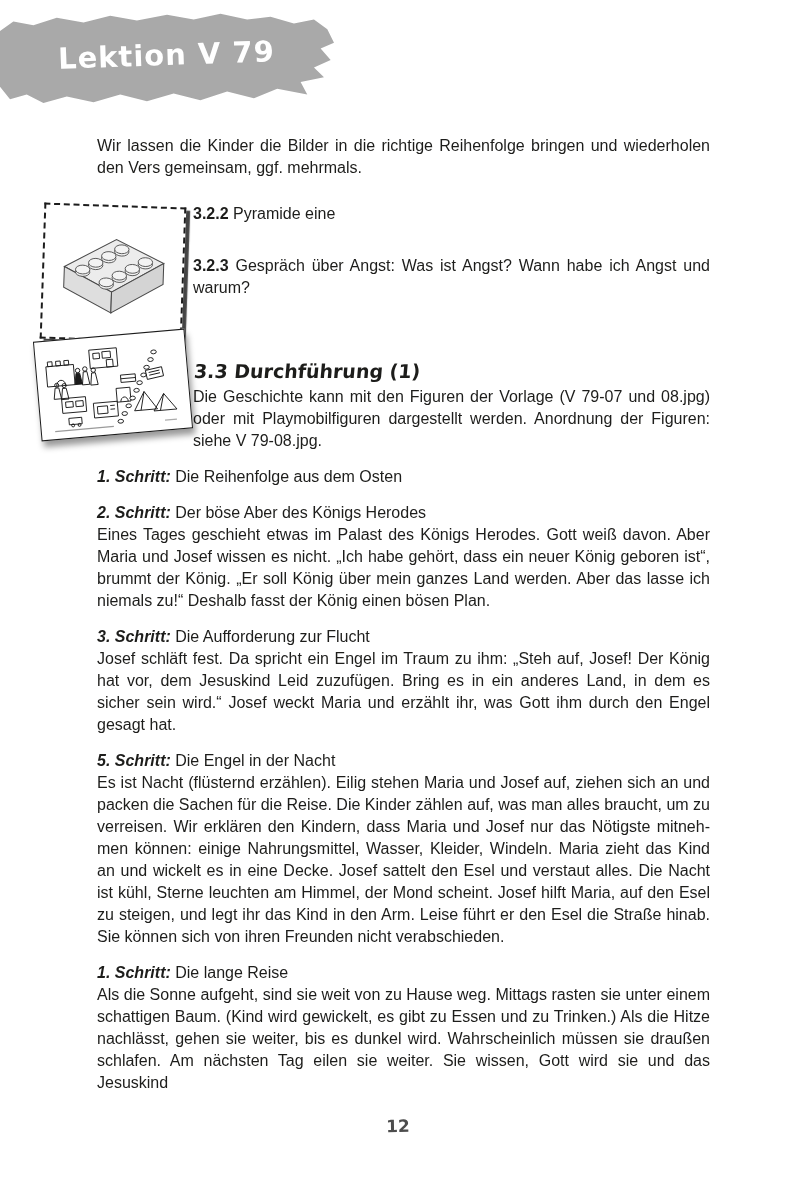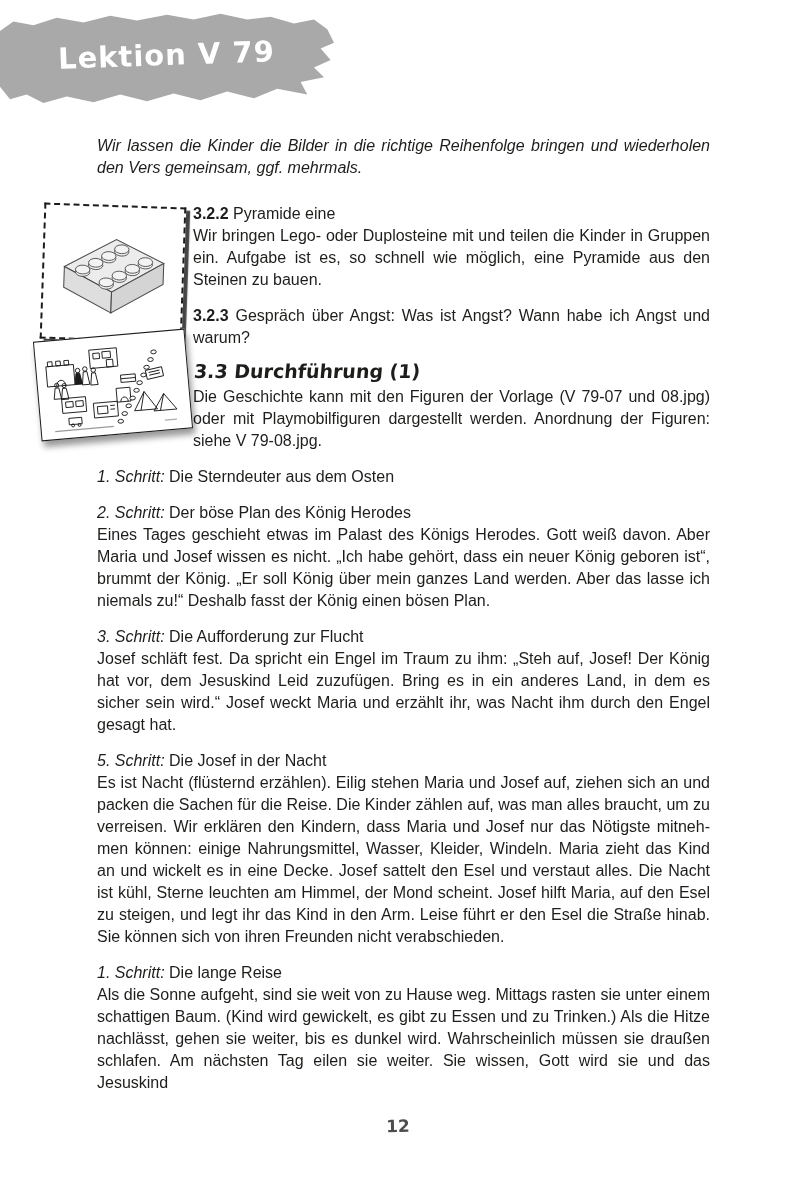--- a/index.html
+++ b/index.html
@@ -21,23 +21,23 @@
     font-family:"DejaVu Sans", sans-serif;
     font-size:29px; font-weight:700; letter-spacing:1px; color:#ffffff;
     transform:rotate(-2deg); white-space:nowrap;
   }
   
   .content { position:absolute; left:97px; top:135px; width:613px; }
   .body  { margin:0; font-size:16px; line-height:22px; }
   .just  { text-align:justify; }
   .b  { font-weight:700; }
   .i  { }
-  .bi { font-weight:400; font-style:italic; }
-  .intro { margin-bottom:24px; text-align:justify;font-style:italic; }
-  .mt14 { margin-top:14px; }
+  .bi { font-weight:700; font-style:italic; }
+  .intro { margin-bottom:24px; text-align:justify; }
+  .mt14 { margin-top:30px; }
   .row1 { position:relative; min-height:146px; }
   .row2 { position:relative; margin-top:10px; min-height:92px; }
   .indent { margin-left:96px; }
   
   .card { position:absolute; background:#ffffff; display:flex; align-items:center; justify-content:center; }
   .card1 {
     left:-55px; top:2px; width:138px; height:132px;
     border:2px dashed #1c1c1c; transform:rotate(2deg);
     box-shadow:4px 3px 1px rgba(35,35,35,0.85);
   }
@@ -95,21 +95,20 @@
               <ellipse cx="85" cy="34" rx="9" ry="5.5"></ellipse>
             <ellipse cx="67" cy="76" rx="9" ry="5.5"></ellipse>
               <ellipse cx="83" cy="67" rx="9" ry="5.5"></ellipse>
             <ellipse cx="99" cy="58" rx="9" ry="5.5"></ellipse>
               <ellipse cx="115" cy="49" rx="9" ry="5.5"></ellipse>
           </g>
         </svg>
       </div>
       <div class="indent">
         <p class="body"><span class="b">3.2.2</span><span> Pyramide eine</span></p>
-        <p class="body just">Wir bringen Lego- oder Duplosteine mit und teilen die Kinder in Grup­pen ein. Aufgabe ist es, so schnell wie möglich, eine Pyramide aus den Steinen zu bauen.</p>
         <p class="body just mt14"><span class="b">3.2.3</span><span> Gespräch über Angst: Was ist Angst? Wann habe ich Angst und warum?</span></p>
       </div>
     </div>
 
     <div class="row2">
       <div class="card card2">
         <svg width="142" height="92" viewBox="0 0 150 100" fill="none" xmlns="http://www.w3.org/2000/svg" stroke="#1a1a1a" stroke-width="1">
           <rect x="4" y="24" width="30" height="22"></rect>
           <rect x="6" y="19" width="5" height="5"></rect>
             <rect x="15" y="19" width="5" height="5"></rect>
@@ -168,35 +167,35 @@
           <line x1="128" y1="93" x2="141" y2="93" stroke="#ababab" stroke-width="1.4"></line>
         </svg>
       </div>
       <div class="indent">
         <p style="margin:0;"><span class="h33">3.3 Durchführung (1)</span></p>
         <p class="body just"><span>Die Geschichte kann mit den Figuren der Vorlage </span><span class="i">(V 79-07 und 08.jpg)</span><span> oder mit Playmobilfiguren dargestellt werden. Anordnung der Figuren: siehe </span><span class="i">V 79-08.jpg</span><span>.</span></p>
       </div>
     </div>
 
     <div class="step">
-      <p class="step-head"><span class="bi">1. Schritt:</span><span class="i"> Die Sterndeuter aus dem Osten</span></p>
-    </div>
-
-    <div class="step">
-      <p class="step-head"><span class="bi">2. Schritt:</span><span class="i"> Der böse Plan des König Herodes</span></p>
+      <p class="step-head"><span class="bi">1. Schritt:</span><span class="i"> Die Reihenfolge aus dem Osten</span></p>
+    </div>
+
+    <div class="step">
+      <p class="step-head"><span class="bi">2. Schritt:</span><span class="i"> Der böse Aber des Königs Herodes</span></p>
       <p class="body just">Eines Tages geschieht etwas im Palast des Königs Herodes. Gott weiß davon. Aber Maria und Josef wissen es nicht. „Ich habe gehört, dass ein neuer König geboren ist“, brummt der König. „Er soll König über mein ganzes Land werden. Aber das lasse ich niemals zu!“ Deshalb fasst der König einen bösen Plan.</p>
     </div>
 
     <div class="step">
       <p class="step-head"><span class="bi">3. Schritt:</span><span class="i"> Die Aufforderung zur Flucht</span></p>
-      <p class="body just">Josef schläft fest. Da spricht ein Engel im Traum zu ihm: „Steh auf, Josef! Der König hat vor, dem Jesuskind Leid zuzufügen. Bring es in ein anderes Land, in dem es sicher sein wird.“ Josef weckt Maria und erzählt ihr, was Nacht ihm durch den Engel gesagt hat.</p>
-    </div>
-
-    <div class="step">
-      <p class="step-head"><span class="bi">5. Schritt:</span><span class="i"> Die Josef in der Nacht</span></p>
+      <p class="body just">Josef schläft fest. Da spricht ein Engel im Traum zu ihm: „Steh auf, Josef! Der König hat vor, dem Jesuskind Leid zuzufügen. Bring es in ein anderes Land, in dem es sicher sein wird.“ Josef weckt Maria und erzählt ihr, was Gott ihm durch den Engel gesagt hat.</p>
+    </div>
+
+    <div class="step">
+      <p class="step-head"><span class="bi">5. Schritt:</span><span class="i"> Die Engel in der Nacht</span></p>
       <p class="body just">Es ist Nacht (flüsternd erzählen). Eilig stehen Maria und Josef auf, ziehen sich an und packen die Sachen für die Reise. Die Kinder zählen auf, was man alles braucht, um zu verreisen. Wir erklären den Kindern, dass Maria und Josef nur das Nötigste mitneh­men können: einige Nahrungsmittel, Wasser, Kleider, Windeln. Maria zieht das Kind an und wickelt es in eine Decke. Josef sattelt den Esel und verstaut alles. Die Nacht ist kühl, Sterne leuchten am Himmel, der Mond scheint. Josef hilft Maria, auf den Esel zu steigen, und legt ihr das Kind in den Arm. Leise führt er den Esel die Straße hinab. Sie können sich von ihren Freunden nicht verabschieden.</p>
     </div>
 
     <div class="step">
       <p class="step-head"><span class="bi">1. Schritt:</span><span class="i"> Die lange Reise</span></p>
       <p class="body just">Als die Sonne aufgeht, sind sie weit von zu Hause weg. Mittags rasten sie unter einem schattigen Baum. (Kind wird gewickelt, es gibt zu Essen und zu Trinken.) Als die Hitze nachlässt, gehen sie weiter, bis es dunkel wird. Wahrscheinlich müssen sie draußen schlafen. Am nächsten Tag eilen sie weiter. Sie wissen, Gott wird sie und das Jesuskind</p>
     </div>
 
   </div>
 

